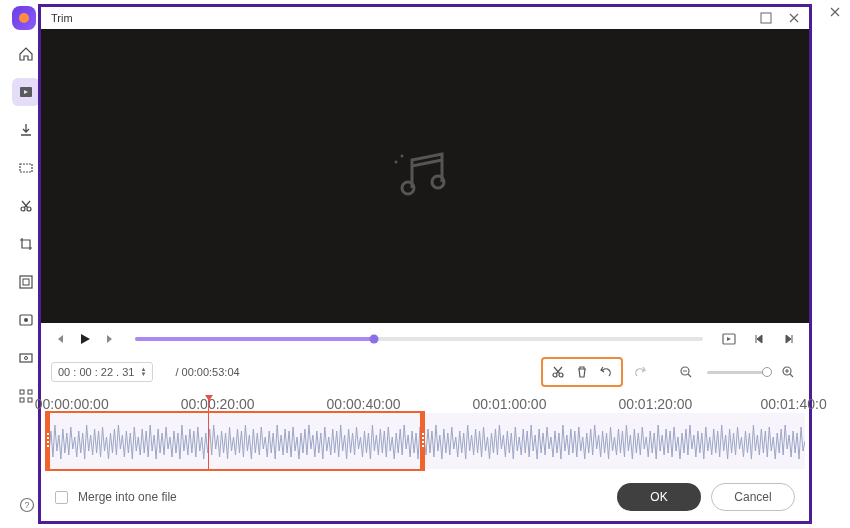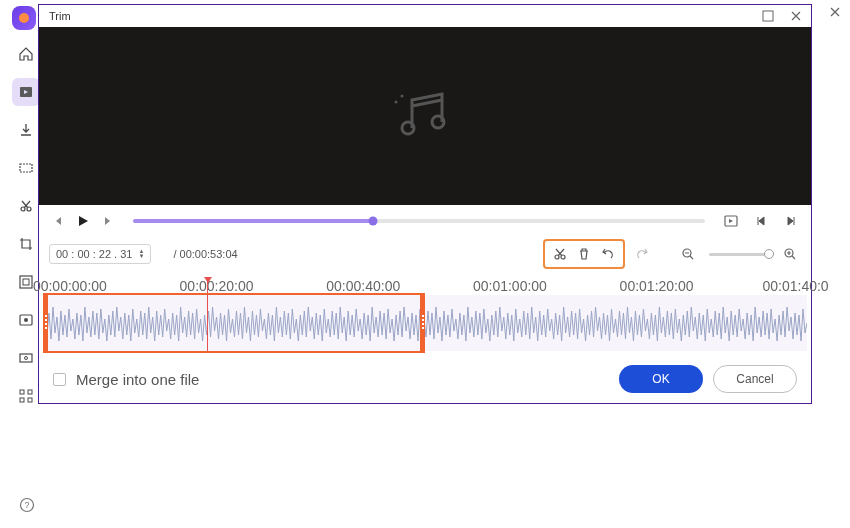--- a/index.html
+++ b/index.html
@@ -78,23 +78,23 @@
     display:flex; align-items:center; justify-content:center;
     cursor:pointer;
   }
 
   
   .trim-window {
     position: absolute;
     left: 38px;
     top: 4px;
     width: 774px;
-    height: 400px;
+    height: 520px;
     background: #ffffff;
-    border: 1px solid #4c1d95;
+    border: 3px solid #4c1d95;
     display: flex;
     flex-direction: column;
   }
   .titlebar {
     height: 22px;
     display: flex;
     align-items: center;
     padding: 0 6px;
     font-size: 11px;
     color: #333;
@@ -286,32 +286,32 @@
     padding: 8px 14px 10px 14px;
     gap: 10px;
   }
   .merge-check {
     width:13px; height:13px;
     border:1px solid #bbb;
     border-radius:2px;
     background:#fff;
     cursor:pointer;
   }
-  .merge-label { font-size: 15px; color:#555; }
+  .merge-label { font-size: 12px; color:#555; }
   .btn {
     min-width: 84px;
     height: 28px;
     border-radius: 14px;
     font-size: 12px;
     display:flex;
     align-items:center;
     justify-content:center;
     cursor:pointer;
   }
-  .btn-primary { background:#1d4ed8; color:#fff; margin-left:auto;}
+  .btn-primary { background:#404040; color:#fff; margin-left:auto;}
   .btn-secondary { background:#fff; border:1px solid #c0c0c0; color:#555; }
 </style>
 </head>
 <body>
 
 <div class="app-shell">
   <div class="app-shell-top">
     <span class="titlebar-act">
       <svg width="14" height="14" viewBox="0 0 14 14">
           <path d="M3 3 L11 11 M11 3 L3 11" stroke="currentColor" stroke-width="1.3" fill="none"></path>

